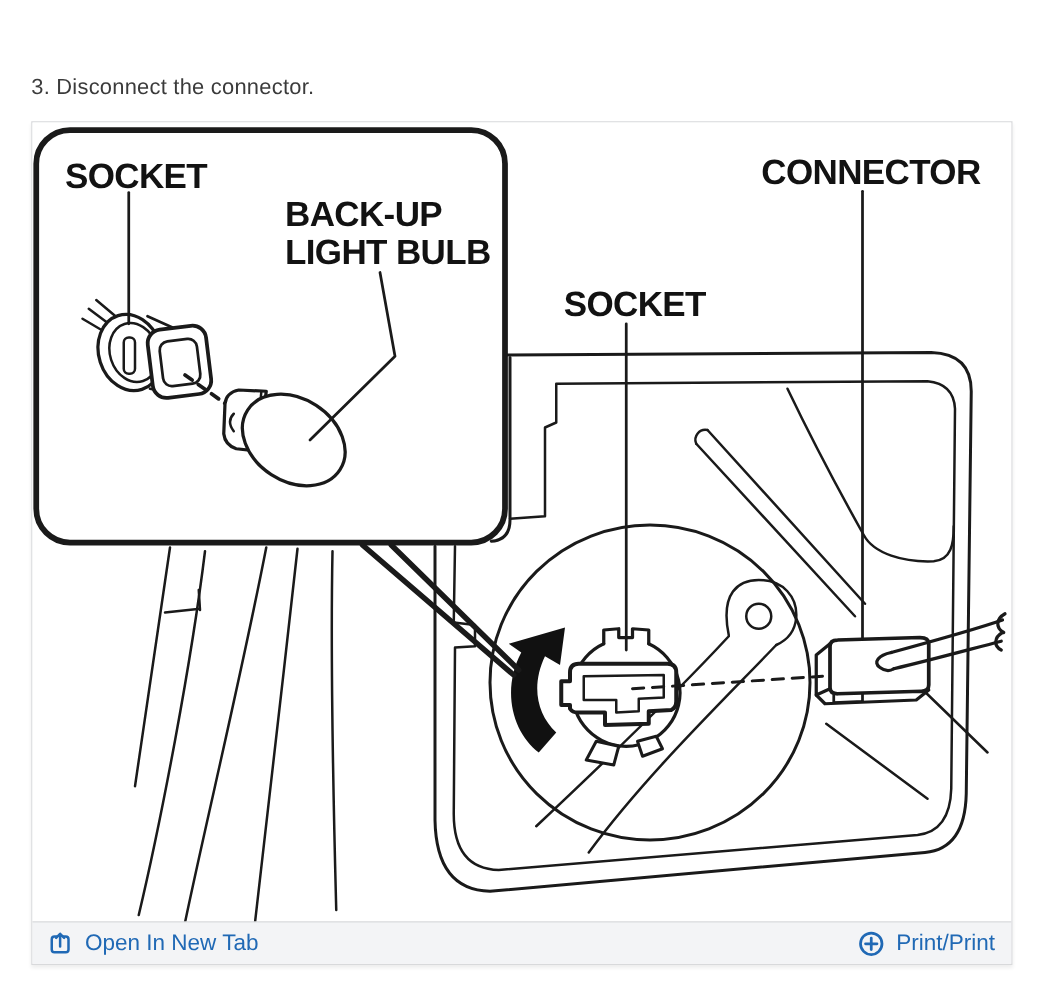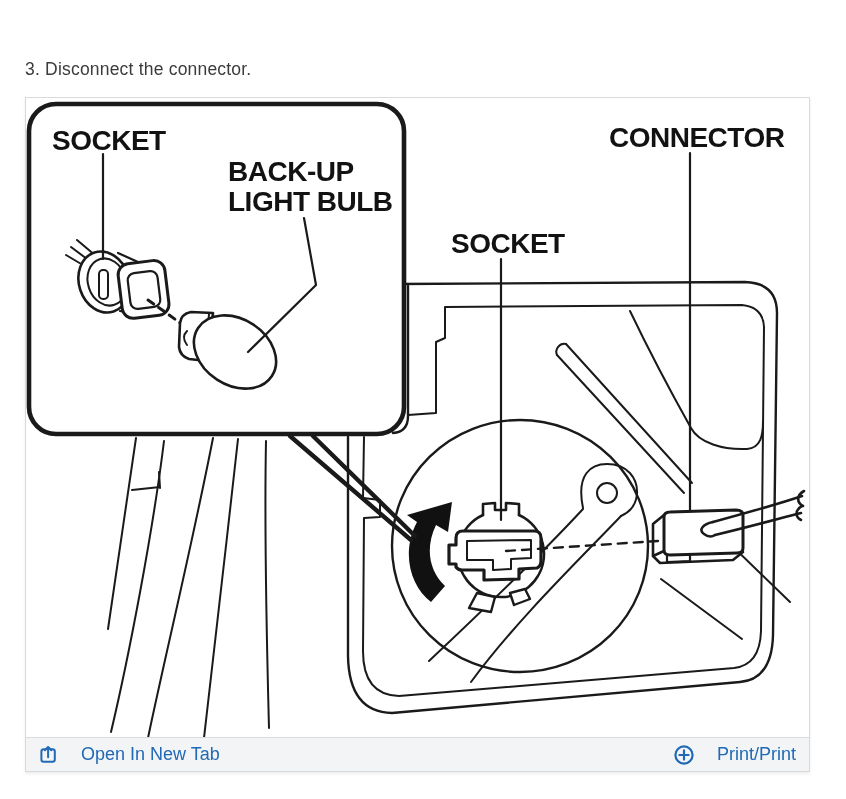--- a/index.html
+++ b/index.html
@@ -10,21 +10,21 @@
        color:#3b3b3b;letter-spacing:.2px;margin-top:37px;}
 
   .viewer{position:absolute;left:25px;top:97px;width:783px;
        background:#ffffff;border:1px solid #d8d9db;
        box-shadow:0 2px 3px rgba(0,0,0,.07);}
   .diagram-svg{display:block;width:783px;height:639px;background:#ffffff;}
 
   .toolbar{height:33px;background:#f3f4f6;border-top:1px solid #dadbdd;
        display:flex;justify-content:space-between;align-items:center;
        padding:0 13px;}
-  .tb-link{display:flex;align-items:center;gap:22px;font-size:18px;
+  .tb-link{display:flex;align-items:center;gap:9px;font-size:18px;
        color:#2069b5;text-decoration:none;cursor:pointer;}
   .tb-link svg{display:block;}
 
   .dlabel{font-family:"Liberation Sans",sans-serif;font-weight:bold;
        font-size:28px;fill:#121212;letter-spacing:-0.5px;}
   .ink{stroke:#1a1a1a;fill:none;stroke-linecap:round;stroke-linejoin:round;}
   .wink{stroke:#1a1a1a;fill:#ffffff;stroke-linecap:round;stroke-linejoin:round;}
 </style>
 </head>
 <body>

